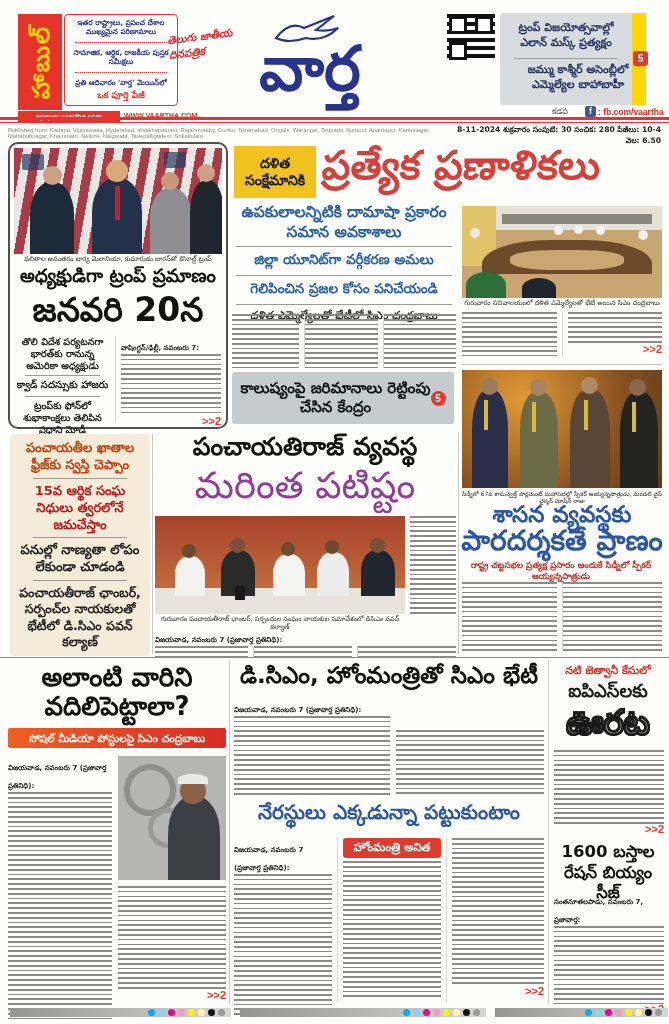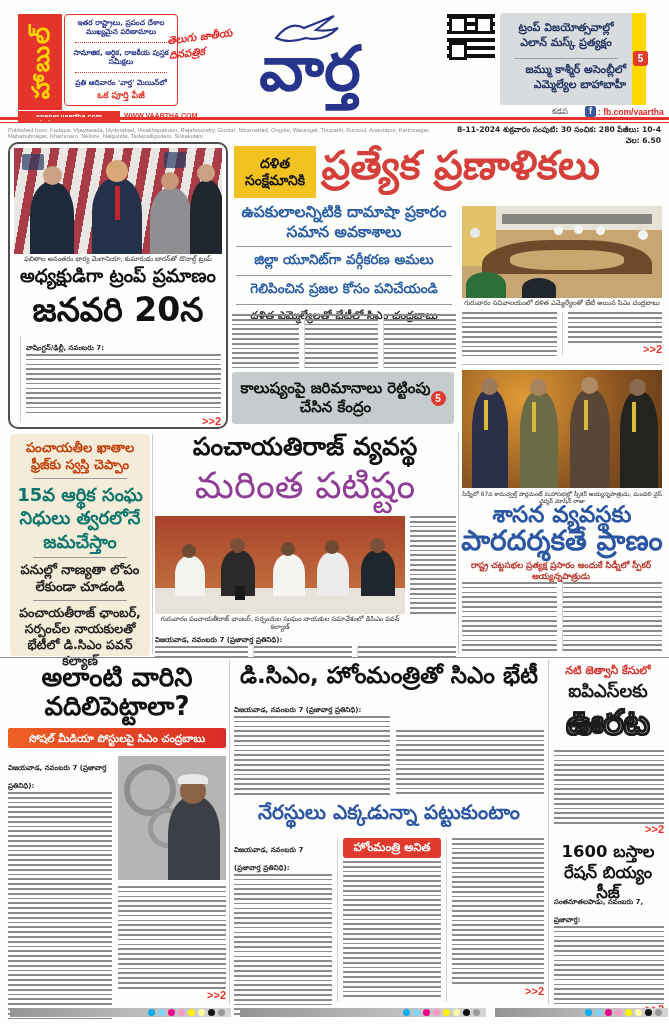--- a/index.html
+++ b/index.html
@@ -71,21 +71,21 @@
   <div class="abs qr" style="left:447px;top:14px;width:48px;height:48px;">
     <i style="left:2px;top:2px;"></i>
       <i style="right:2px;top:2px;"></i>
       <i style="left:2px;bottom:2px;"></i>
   </div>
 
   <div class="abs topbox" style="left:500px;top:13px;width:146px;height:92px;">
     <div class="abs" style="right:0;top:0;width:14px;height:92px;background:#ffd800;"></div>
     <div class="abs topbox-line tel" style="left:6px;top:8px;width:120px;">ట్రంప్ విజయోత్సవాల్లో ఎలాన్ మస్క్ ప్రత్యక్షం</div>
     <div class="abs" style="left:14px;top:45px;width:104px;height:1px;background:#9aa0a4;"></div>
-    <div class="abs topbox-line tel" style="left:6px;top:50px;width:120px;text-align:right;">జమ్ము కాశ్మీర్ అసెంబ్లీలో ఎమ్మెల్యేల బాహాబాహీ</div>
+    <div class="abs topbox-line tel" style="left:18px;top:50px;width:120px;">జమ్ము కాశ్మీర్ అసెంబ్లీలో ఎమ్మెల్యేల బాహాబాహీ</div>
     <div class="abs redbox" style="right:-2px;top:38px;width:15px;height:15px;font-size:10px;">5</div>
   </div>
   <div class="abs tel ctr" style="left:540px;top:107px;width:40px;font-size:8px;color:#444;">కడప</div>
   <div class="abs" style="left:585px;top:106px;width:11px;height:11px;background:#3b5998;color:#fff;font-weight:bold;font-size:9px;text-align:center;line-height:11px;border-radius:2px;">f</div>
   <div class="abs" style="left:598px;top:107px;color:#e32726;font-weight:bold;font-size:8.5px;">: fb.com/vaartha</div>
 
   <div class="abs" style="left:0;top:117px;width:669px;height:3px;background:#e4342c;"></div>
   <div class="abs" style="left:0;top:122px;width:669px;height:1px;background:#e4342c;"></div>
 
   <div class="abs" style="left:8px;top:127px;width:450px;font-size:5.8px;color:#8a8a8a;">Published from: Kadapa, Vijayawada, Hyderabad, Visakhapatnam, Rajahmundry, Guntur, Nizamabad, Ongole, Warangal, Tirupathi, Kurnool, Anantapur, Karimnagar, Mahabubnagar, Khammam, Nellore, Nalgonda, Tadepalligudem, Srikakulam</div>
@@ -102,20 +102,27 @@
       <div class="abs" style="left:101px;top:38px;width:5px;height:34px;background:#c22330;"></div>
       <div class="fig" style="left:136px;top:40px;width:42px;height:66px;background:#8f8f93;"></div>
       <div class="head" style="left:147px;top:24px;width:18px;height:18px;background:#c89878;"></div>
       <div class="fig" style="left:176px;top:32px;width:34px;height:74px;background:#20262e;"></div>
       <div class="head" style="left:183px;top:16px;width:18px;height:18px;background:#caa183;"></div>
     </div>
     <div class="abs cap tel ctr" style="left:4px;top:112px;width:208px;">ఫలితాల అనంతరం భార్య మెలానియా, కుమారుడు బారన్‌తో డొనాల్డ్ ట్రంప్</div>
     <div class="abs tel ctr" style="left:2px;top:121px;width:212px;font-size:18.5px;font-weight:bold;color:#111;">అధ్యక్షుడిగా ట్రంప్ ప్రమాణం</div>
     <div class="abs tel ctr" style="left:2px;top:146px;width:212px;font-size:33px;font-weight:bold;color:#111;">జనవరి 20న</div>
     <div class="abs" style="left:5px;top:192px;width:206px;height:86px;display:flex;">
+      <div style="width:95px;">
+        <div class="tel ctr" style="font-size:9.6px;font-weight:bold;color:#222;line-height:1.25;">తొలి విదేశ పర్యటనగా భారత్‌కు రానున్న అమెరికా అధ్యక్షుడు</div>
+        <hr class="shr">
+        <div class="tel ctr" style="font-size:10px;font-weight:bold;color:#222;">క్వాడ్ సదస్సుకు హాజరు</div>
+        <hr class="shr">
+        <div class="tel ctr" style="font-size:9.6px;font-weight:bold;color:#222;line-height:1.25;">ట్రంప్‌కు ఫోన్‌లో శుభాకాంక్షలు తెలిపిన ప్రధాని మోడీ</div>
+      </div>
       <div style="flex:1;border-left:1px solid #d5d5d5;margin-left:5px;padding-left:5px;">
         <span class="dl tel">వాషింగ్టన్/ఢిల్లీ, నవంబరు 7:</span>
         <div class="greek" style="height:62px;"></div>
         <div class="more">&gt;&gt;2</div>
       </div>
     </div>
   </div>
 
   <div class="abs tel ctr" style="left:234px;top:146px;width:82px;height:52px;background:#f2c221;font-size:14px;font-weight:bold;color:#111;display:flex;align-items:center;justify-content:center;line-height:1.2;">దళిత సంక్షేమానికి</div>
   <div class="abs tel" style="left:322px;top:142px;width:344px;font-size:40px;font-weight:bold;color:#d6403a;transform:skewX(-4deg);">ప్రత్యేక ప్రణాళికలు</div>
@@ -185,21 +192,21 @@
   <div class="abs tel ctr" style="left:458px;top:560px;width:206px;font-size:8.6px;font-weight:bold;color:#b93127;line-height:1.25;">రాష్ట్ర చట్టసభల ప్రత్యక్ష ప్రసారం అందుకే సిడ్నీలో స్పీకర్ అయ్యన్నపాత్రుడు</div>
   <div class="abs cols" style="left:462px;top:582px;width:200px;height:70px;">
     <div class="col greek"></div>
     <div class="col greek"></div>
   </div>
 
   <div class="vrule" style="left:458px;top:432px;height:222px;"></div>
   <div class="abs" style="left:10px;top:434px;width:140px;height:222px;background:#f4ecd9;border-radius:4px;padding:6px 5px;box-sizing:border-box;">
     <div class="tel ctr" style="font-size:13px;font-weight:bold;color:#c2410c;line-height:1.3;">పంచాయతీల ఖాతాల ఫ్రీజ్‌కు స్వస్తి చెప్పాం</div>
     <hr class="shr" style="margin:4px 18px;">
-    <div class="tel ctr" style="font-size:18px;font-weight:bold;color:#0f766e;line-height:1.3;">15వ ఆర్థిక సంఘ నిధులు త్వరలోనే జమచేస్తాం</div>
+    <div class="tel ctr" style="font-size:13px;font-weight:bold;color:#b91c1c;line-height:1.3;">15వ ఆర్థిక సంఘ నిధులు త్వరలోనే జమచేస్తాం</div>
     <hr class="shr" style="margin:4px 18px;">
     <div class="tel ctr" style="font-size:13px;font-weight:bold;color:#222;line-height:1.3;">పనుల్లో నాణ్యతా లోపం లేకుండా చూడండి</div>
     <hr class="shr" style="margin:4px 18px;">
     <div class="tel ctr" style="font-size:12.5px;font-weight:bold;color:#222;line-height:1.3;">పంచాయతీరాజ్ ఛాంబర్, సర్పంచ్‌ల నాయకులతో భేటీలో డి.సిఎం పవన్ కల్యాణ్</div>
   </div>
   <div class="vrule" style="left:152px;top:434px;height:220px;"></div>
 
   <div class="abs tel ctr" style="left:155px;top:432px;width:300px;font-size:25px;font-weight:bold;color:#111;">పంచాయతిరాజ్ వ్యవస్థ</div>
   <div class="abs tel ctr" style="left:150px;top:464px;width:310px;font-size:37px;font-weight:normal;color:#8f3d96;">మరింత పటిష్టం</div>
 

